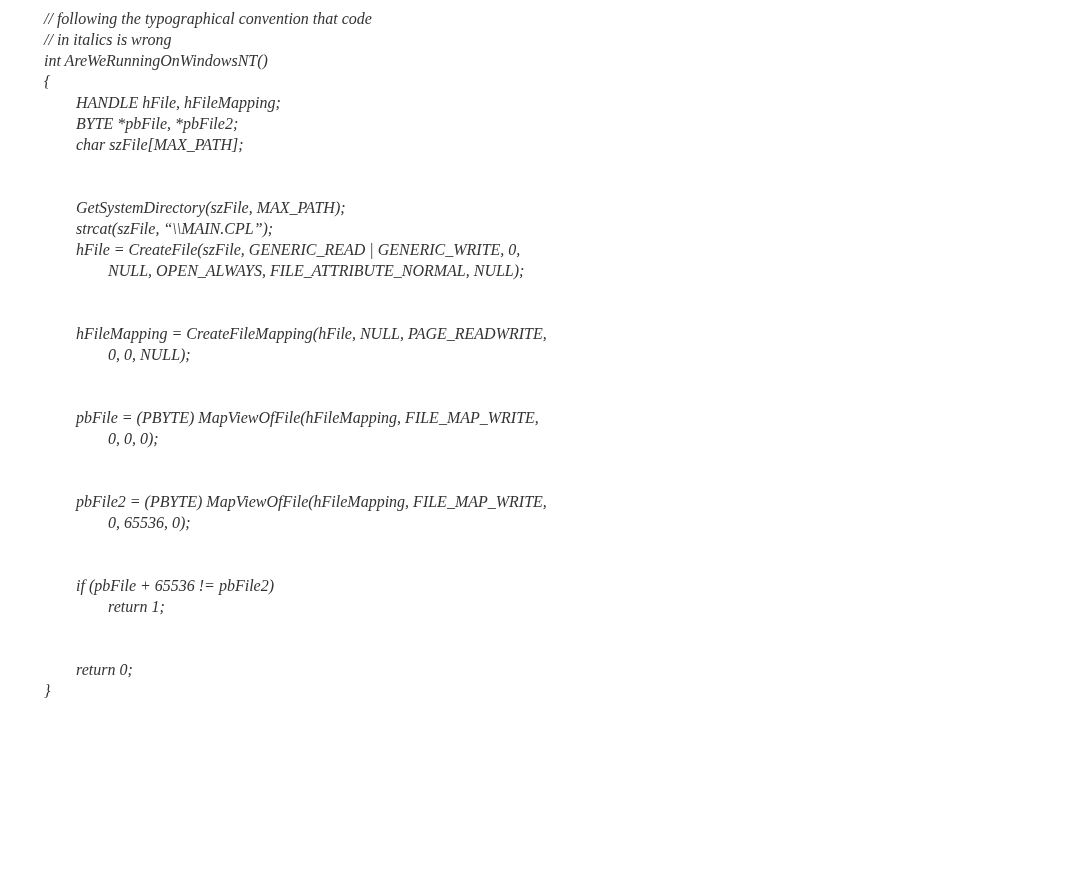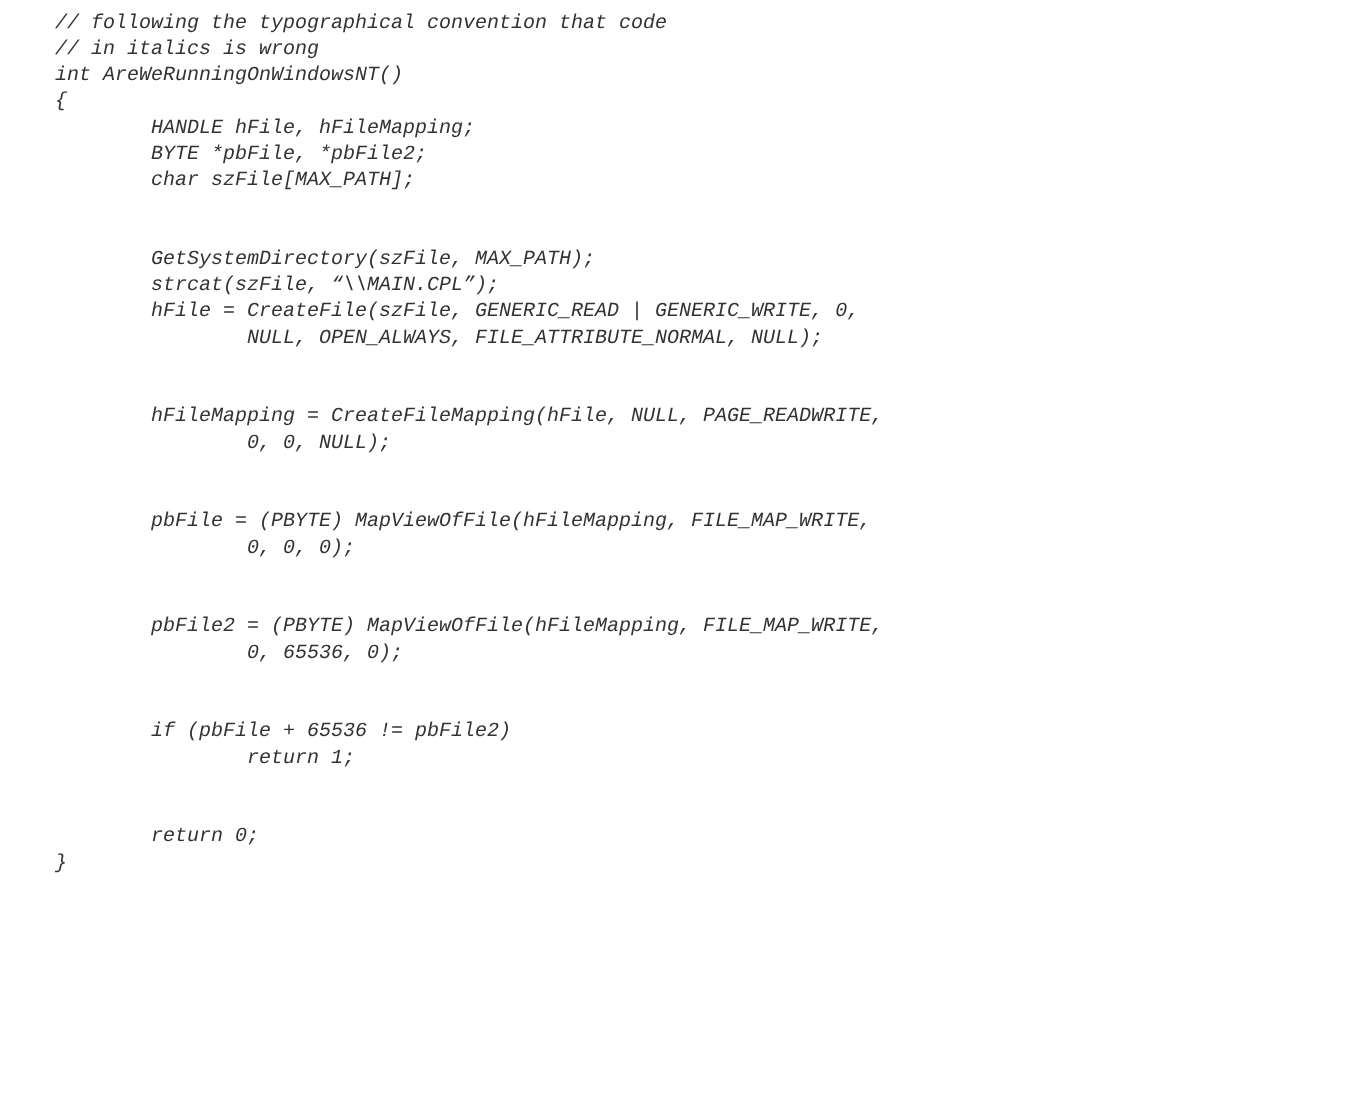--- a/index.html
+++ b/index.html
@@ -9,21 +9,21 @@
       font-family: "Consolas", "Courier New", monospace;
       font-size: 16px;
       line-height: 21px;
       color: #333333;
       font-style: italic;
       width: 1081px;
       box-sizing: border-box;
     }
     pre {
       margin: 0;
-      font-family: Liberation Mono, monospace;
+      font-family: Liberation Serif, serif;
       white-space: pre;
     }
   </style>
 </head>
 <body>
 
 <pre>// following the typographical convention that code
 // in italics is wrong
 int AreWeRunningOnWindowsNT()
 {

